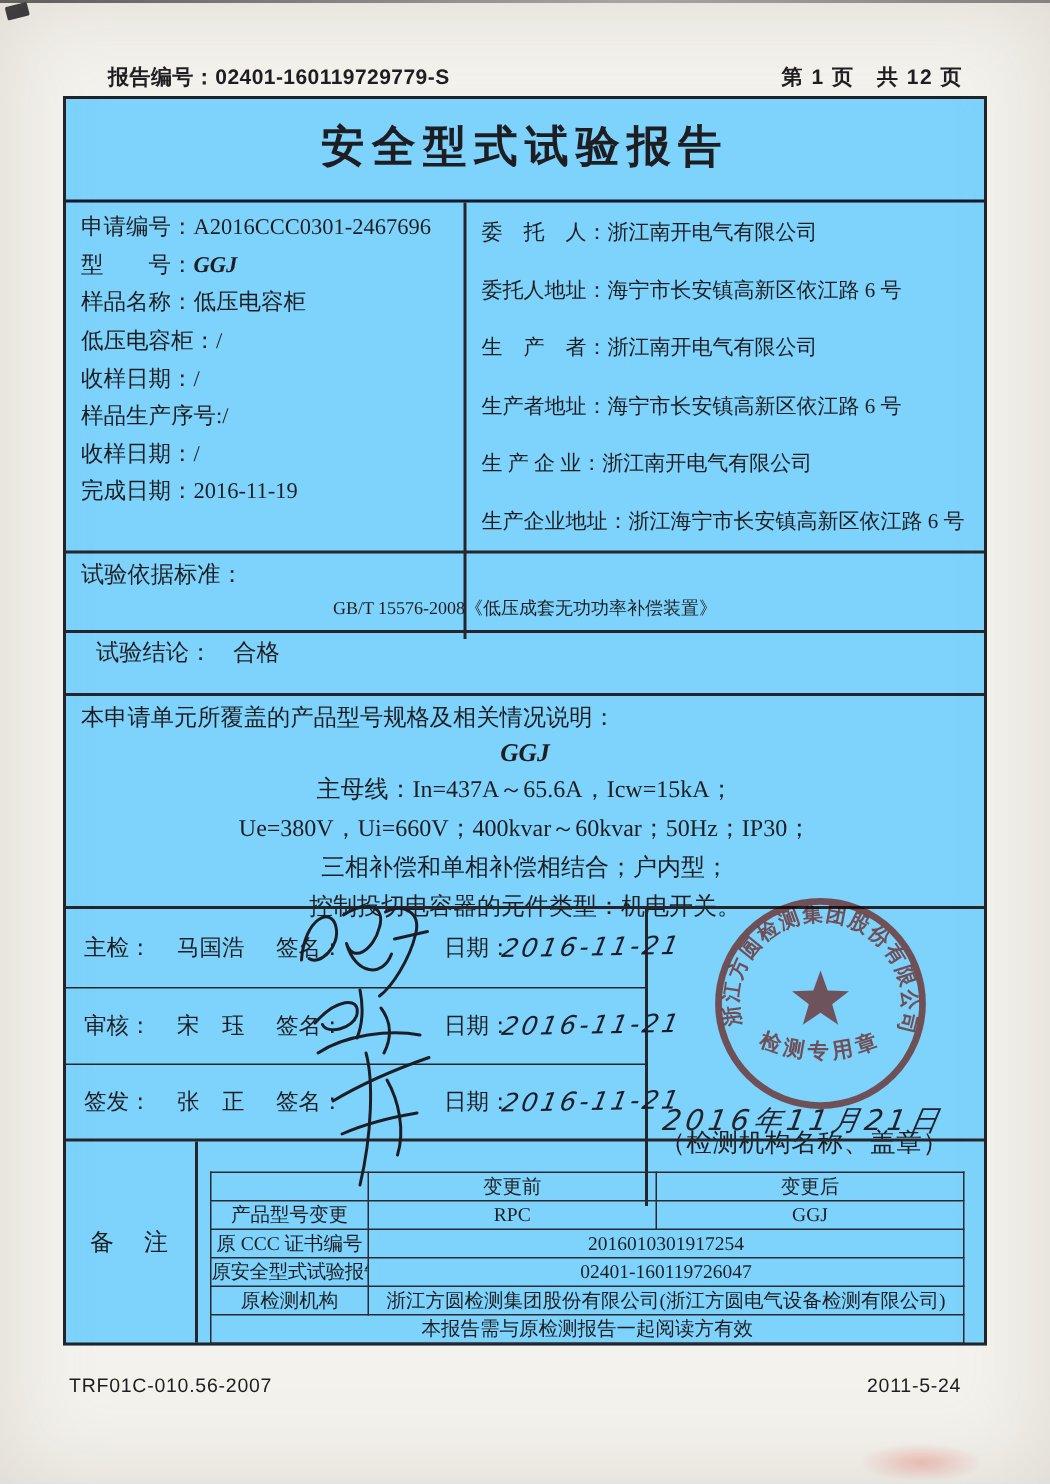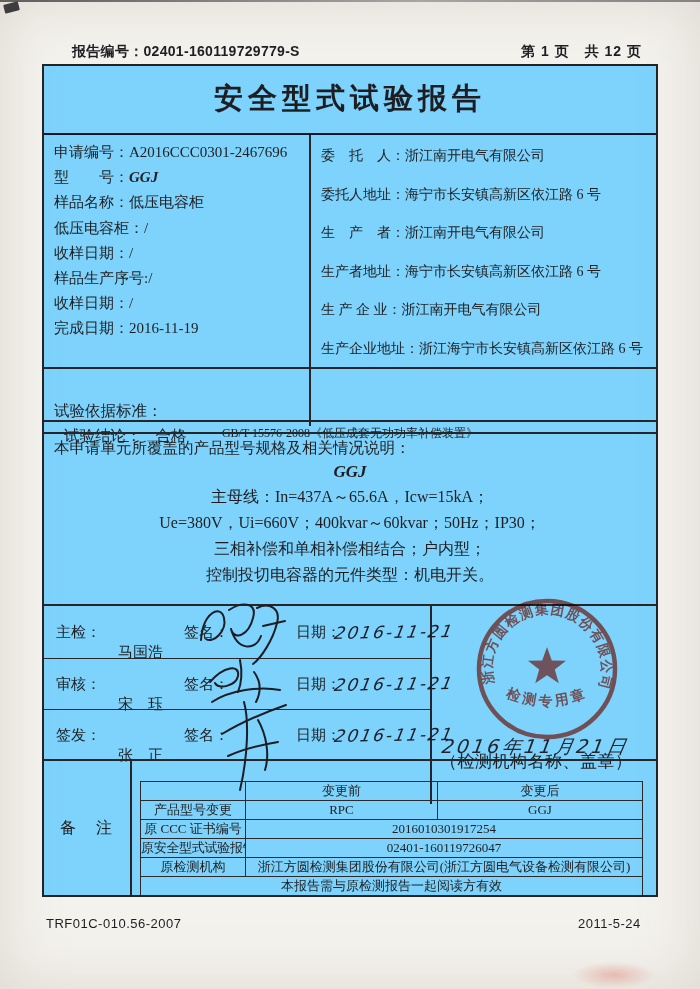--- a/index.html
+++ b/index.html
@@ -40,39 +40,39 @@
 
   .sec-info{top:67px;height:293px;display:flex;border-top:2px solid #0f172a;}
   .info-left{width:267px;border-right:2px solid #26262a;box-sizing:border-box;
     padding:5px 0 0 10px;}
   .info-left .row{height:25.2px;line-height:25.2px;font-size:15px;white-space:nowrap;}
   .info-right{flex:1;padding:2px 0 0 10px;}
   .info-right .row{height:38.5px;line-height:38.5px;font-size:14px;white-space:nowrap;}
   .val-model{font-weight:bold;font-style:italic;font-family:"Liberation Serif",serif;}
 
   .sec-std{top:301px;height:53px;}
-  .std-label{padding:4px 0 0 10px;font-size:15.5px;margin-top:28px;}
+  .std-label{padding:4px 0 0 10px;font-size:15.5px;}
   .std-value{text-align:center;font-size:12px;margin-top:3px;}
 
   .sec-concl{top:354px;height:29px;line-height:28px;padding-left:20px;font-size:15.5px;}
   .concl-val{margin-left:14px;}
 
-  .sec-cover{top:366px;height:121px;}
+  .sec-cover{top:396px;height:121px;}
   .cover-head{padding:4px 0 0 10px;font-size:15.5px;}
   .cover-line{text-align:center;font-size:16px;line-height:26px;}
   .cover-model{text-align:center;font-size:17px;line-height:25px;
     font-weight:bold;font-style:italic;}
 
   .sec-sign{top:538px;height:200px;display:flex;}
   .sign-left{width:388px;border-right:2px solid #26262a;box-sizing:border-box;position:relative;}
   .sig-row{position:relative;height:51.6px;box-sizing:border-box;font-size:15px;}
   .sig-row + .sig-row{border-top:1.5px solid #26262a;}
   .sig-row span{position:absolute;top:50%;transform:translateY(-50%);white-space:nowrap;}
   .sig-role{left:12px;}
-  .sig-name{left:74px;margin-top:20px;}
+  .sig-name{left:74px;}
   .sig-signlabel{left:140px;}
   .sig-datelabel{left:252px;}
   .sig-date{left:291px;}
   .hand{font-family:"DejaVu Sans",sans-serif;font-style:italic;display:inline-block;
     transform:translateY(-50%) skewX(-12deg) rotate(-1deg)!important;
     font-size:17px;letter-spacing:2px;color:#1d1d29;}
   .stamp-cell{flex:1;position:relative;}
   .stamp-caption{position:absolute;left:8px;top:108px;font-size:17px;letter-spacing:.5px;margin-top:36px;}
   .stamp-date{position:absolute;left:10px;top:128px;
     font-family:"DejaVu Sans",sans-serif;font-style:italic;

